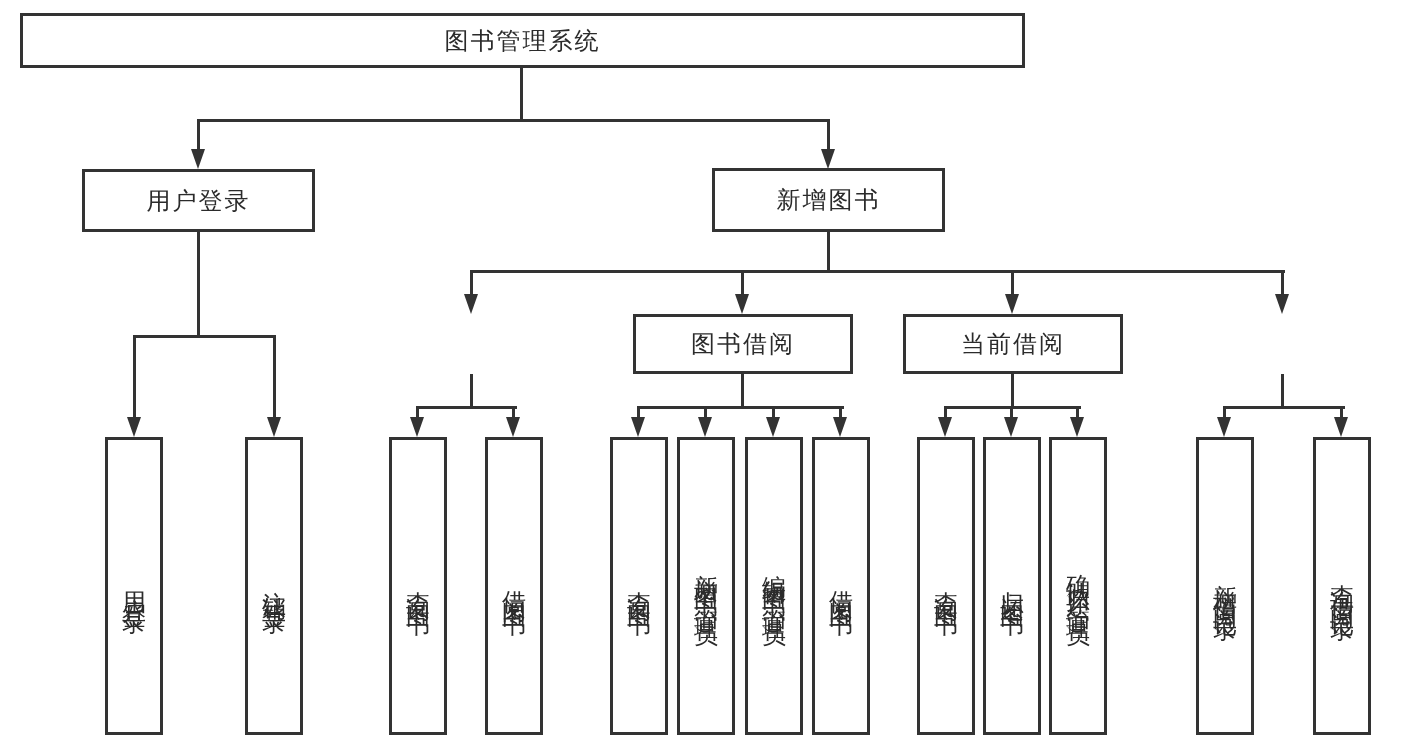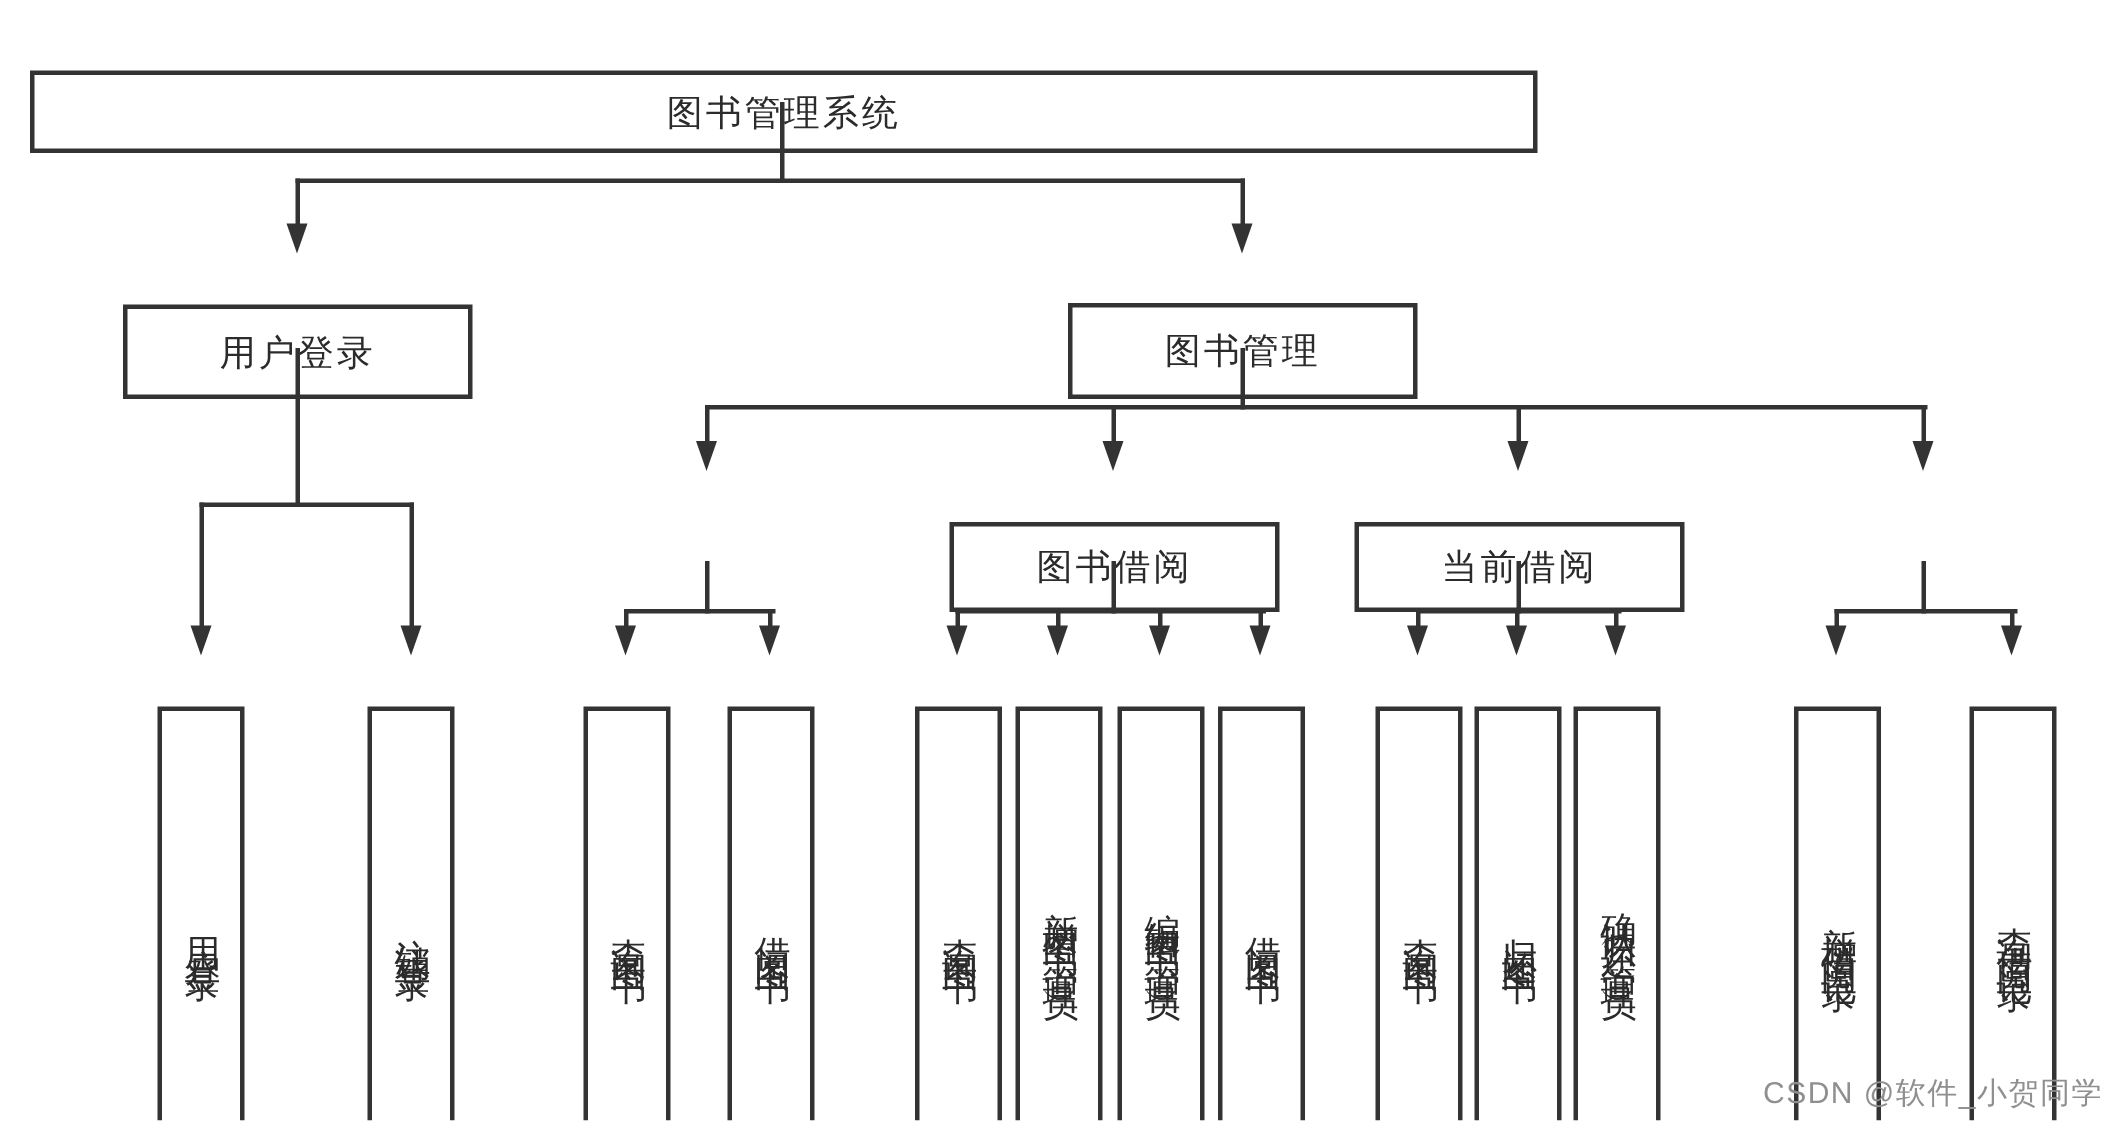--- a/index.html
+++ b/index.html
@@ -2,21 +2,21 @@
 <html><head>
 <meta charset="utf-8">
 <style>
   html,body{margin:0;padding:0;background:#ffffff;}
   .stage{
     position:relative;width:1405px;height:747px;background:#ffffff;
     font-family:"Liberation Sans",sans-serif;color:#2b2b2b;overflow:hidden;
   }
   .node{
     position:absolute;box-sizing:border-box;border:3px solid #333333;background:#ffffff;
-    display:flex;align-items:center;justify-content:center;margin-top:34px;
+    display:flex;align-items:center;justify-content:center;
   }
   .node .hlabel{font-size:24px;letter-spacing:2px;color:#2b2b2b;white-space:nowrap;}
   .leaf .vtext{
     writing-mode:vertical-rl;text-orientation:mixed;
     font-size:24px;letter-spacing:7px;color:#2b2b2b;line-height:1;
   }
   .vline,.hline{position:absolute;background:#333333;}
   .arrow{
     position:absolute;width:0;height:0;
     border-left:7px solid transparent;border-right:7px solid transparent;
@@ -40,21 +40,21 @@
   <div class="hline" style="left:197px;top:119px;width:633px;height:3px"></div>
   <div class="vline" style="left:197px;top:119px;width:3px;height:32px"></div>
   <div class="vline" style="left:827px;top:119px;width:3px;height:32px"></div>
   <div class="arrow" style="left:191px;top:149px"></div>
   <div class="arrow" style="left:821px;top:149px"></div>
 
   <div class="node" style="left:82px;top:169px;width:233px;height:63px">
     <span class="hlabel">用户登录</span>
   </div>
   <div class="node" style="left:712px;top:168px;width:233px;height:64px">
-    <span class="hlabel">图书管理</span>
+    <span class="hlabel">新增图书</span>
   </div>
 
   <div class="vline" style="left:197px;top:232px;width:3px;height:105px"></div>
   <div class="hline" style="left:133px;top:335px;width:143px;height:3px"></div>
   <div class="vline" style="left:133px;top:335px;width:3px;height:84px"></div>
   <div class="vline" style="left:273px;top:335px;width:3px;height:84px"></div>
   <div class="arrow" style="left:127px;top:417px"></div>
   <div class="arrow" style="left:267px;top:417px"></div>
 
   <div class="vline" style="left:827px;top:232px;width:3px;height:41px"></div>
@@ -146,15 +146,14 @@
     <span class="vtext">确认归还（管理员）</span>
   </div>
 
   <div class="node leaf" style="left:1196px;top:437px;width:58px;height:298px">
     <span class="vtext">新增借阅记录</span>
   </div>
   <div class="node leaf" style="left:1313px;top:437px;width:58px;height:298px">
     <span class="vtext">查询借阅记录</span>
   </div>
 
-  <div class="watermark">CSDN @软件_小贺同学</div>
 
 </div>
 
 </body></html>

